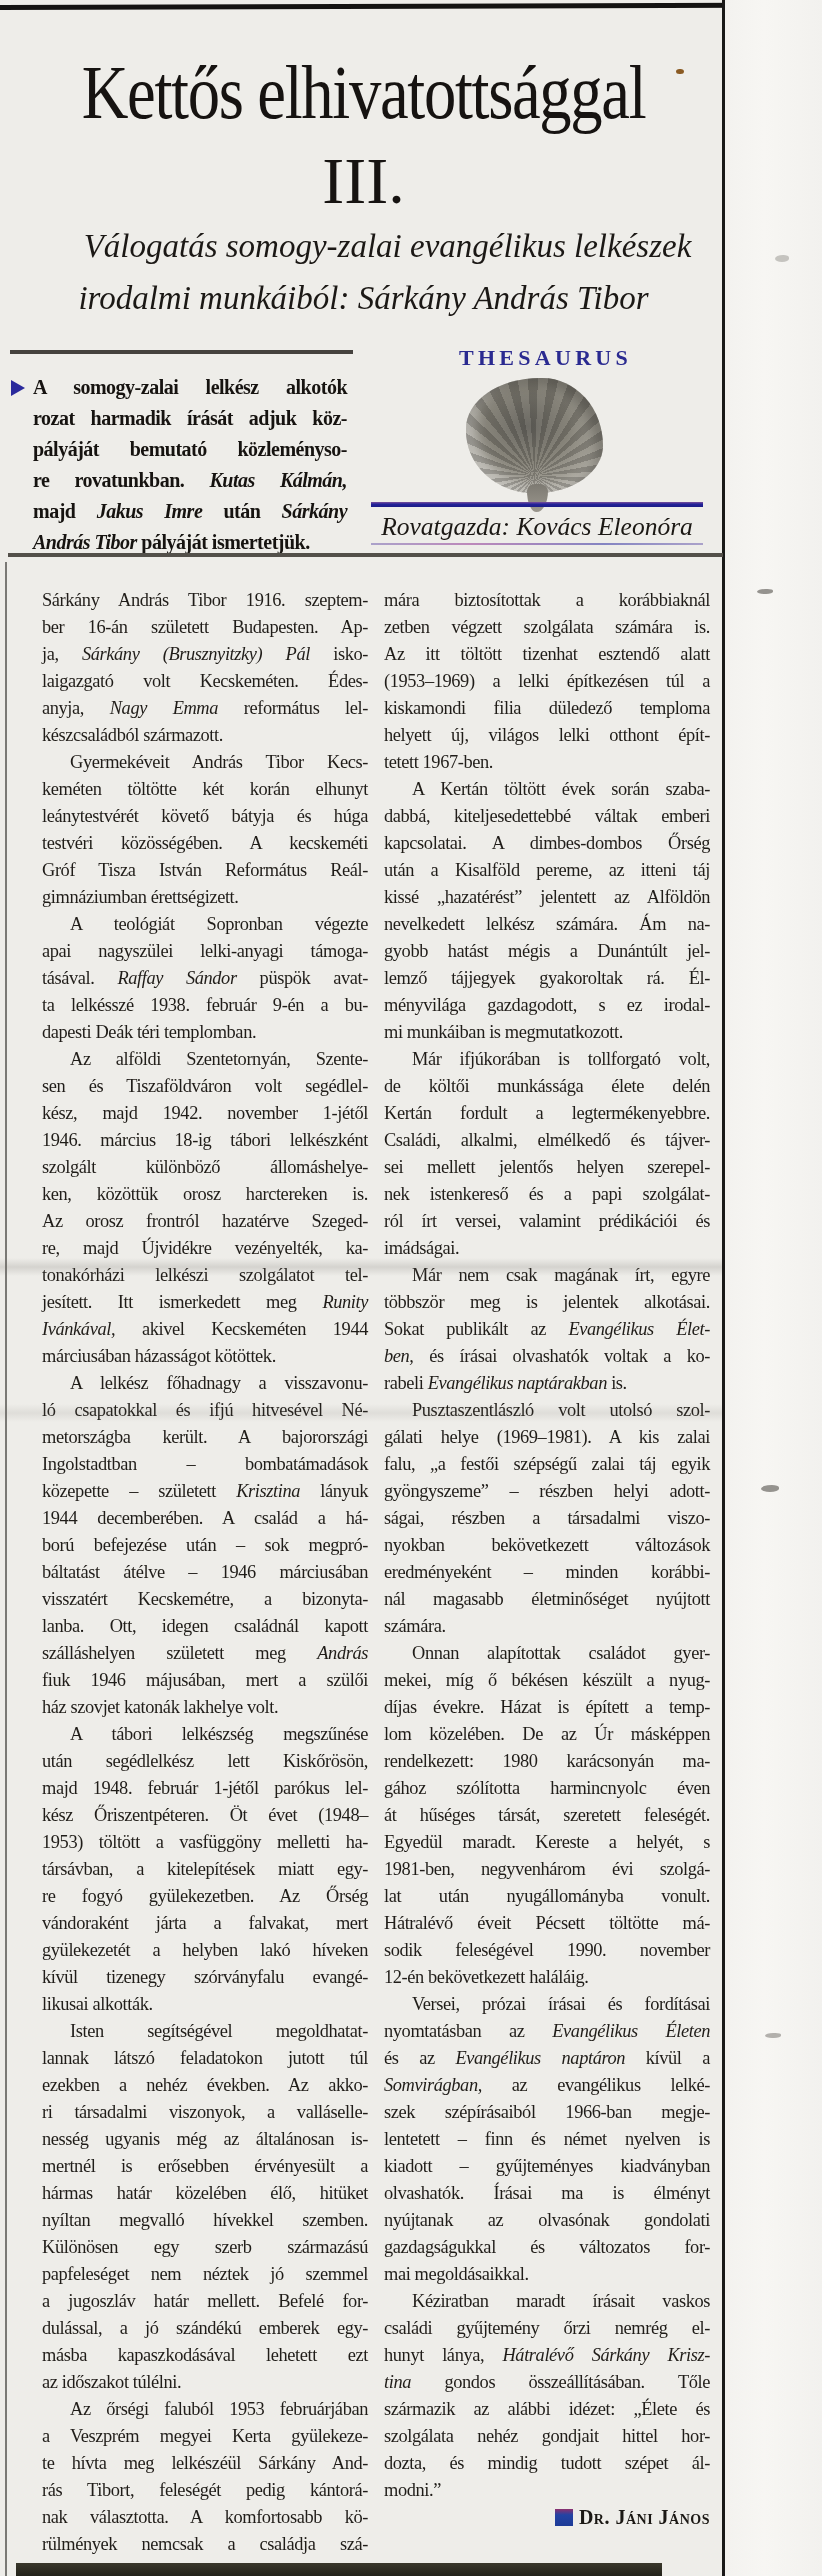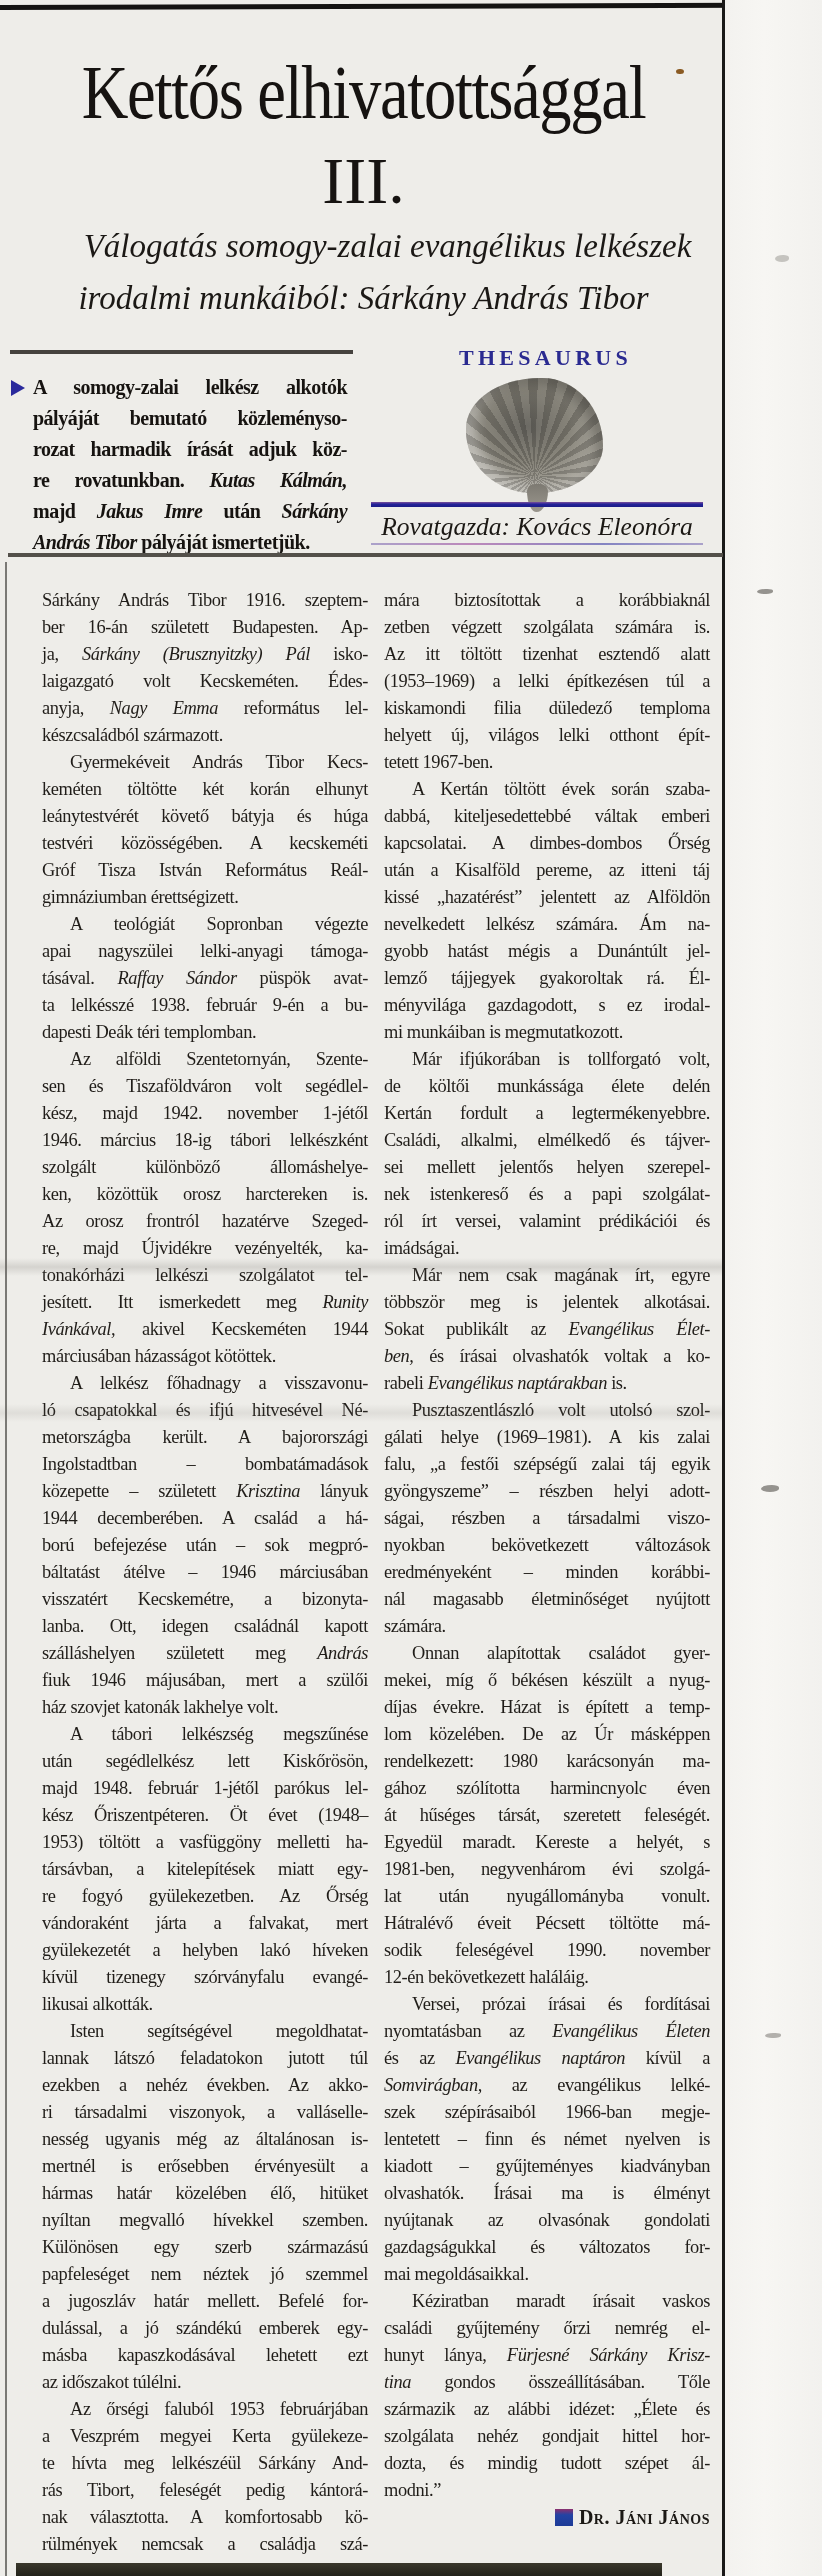--- a/index.html
+++ b/index.html
@@ -84,22 +84,22 @@
     <div class="title">Kettős elhivatottsággal</div>
     <div class="title2">III.</div>
     <div class="subtitle sub1">Válogatás somogy-zalai evangélikus lelkészek</div>
     <div class="subtitle sub2">irodalmi munkáiból: Sárkány András Tibor</div>
   </div>
 
   <div class="intro-rule"></div>
   <div class="intro-arrow"></div>
   <div class="intro" id="intro-block">
       <div class="bodyline">A somogy-zalai lelkész alkotók</div>
+      <div class="bodyline">rozat harmadik írását adjuk köz-</div>
       <div class="bodyline">pályáját bemutató közleményso-</div>
-      <div class="bodyline">rozat harmadik írását adjuk köz-</div>
       <div class="bodyline">re rovatunkban. <em>Kutas Kálmán,</em></div>
       <div class="bodyline">majd <em>Jakus Imre</em> után <em>Sárkány</em></div>
       <div class="bodyline endline"><em>András Tibor</em> pályáját ismertetjük.</div>
     </div>
 
   <div class="thesaurus">THESAURUS</div>
   <div class="fossil"></div>
   <div class="fossil-stem"></div>
   <div class="navy-rule"></div>
   <div class="rovatgazda">Rovatgazda: Kovács Eleonóra</div>
@@ -240,21 +240,21 @@
       <div class="bodyline"><em>Somvirágban,</em> az evangélikus lelké-</div>
       <div class="bodyline">szek szépírásaiból 1966-ban megje-</div>
       <div class="bodyline">lentetett – finn és német nyelven is</div>
       <div class="bodyline">kiadott – gyűjteményes kiadványban</div>
       <div class="bodyline">olvashatók. Írásai ma is élményt</div>
       <div class="bodyline">nyújtanak az olvasónak gondolati</div>
       <div class="bodyline">gazdagságukkal és változatos for-</div>
       <div class="bodyline endline">mai megoldásaikkal.</div>
       <div class="bodyline indent">Kéziratban maradt írásait vaskos</div>
       <div class="bodyline">családi gyűjtemény őrzi nemrég el-</div>
-      <div class="bodyline">hunyt lánya, <em>Fürjesné Sárkány Krisz-</em></div>
+      <div class="bodyline">hunyt lánya, <em>Hátralévő Sárkány Krisz-</em></div>
       <div class="bodyline"><em>tina</em> gondos összeállításában. Tőle</div>
       <div class="bodyline">származik az alábbi idézet: „Élete és</div>
       <div class="bodyline">szolgálata nehéz gondjait hittel hor-</div>
       <div class="bodyline">dozta, és mindig tudott szépet ál-</div>
       <div class="bodyline endline">modni.”</div>
       <div class="byline">
         <span class="byline-square"></span>
         <span class="byline-text">Dr. Jáni János</span>
       </div>
     </div>

